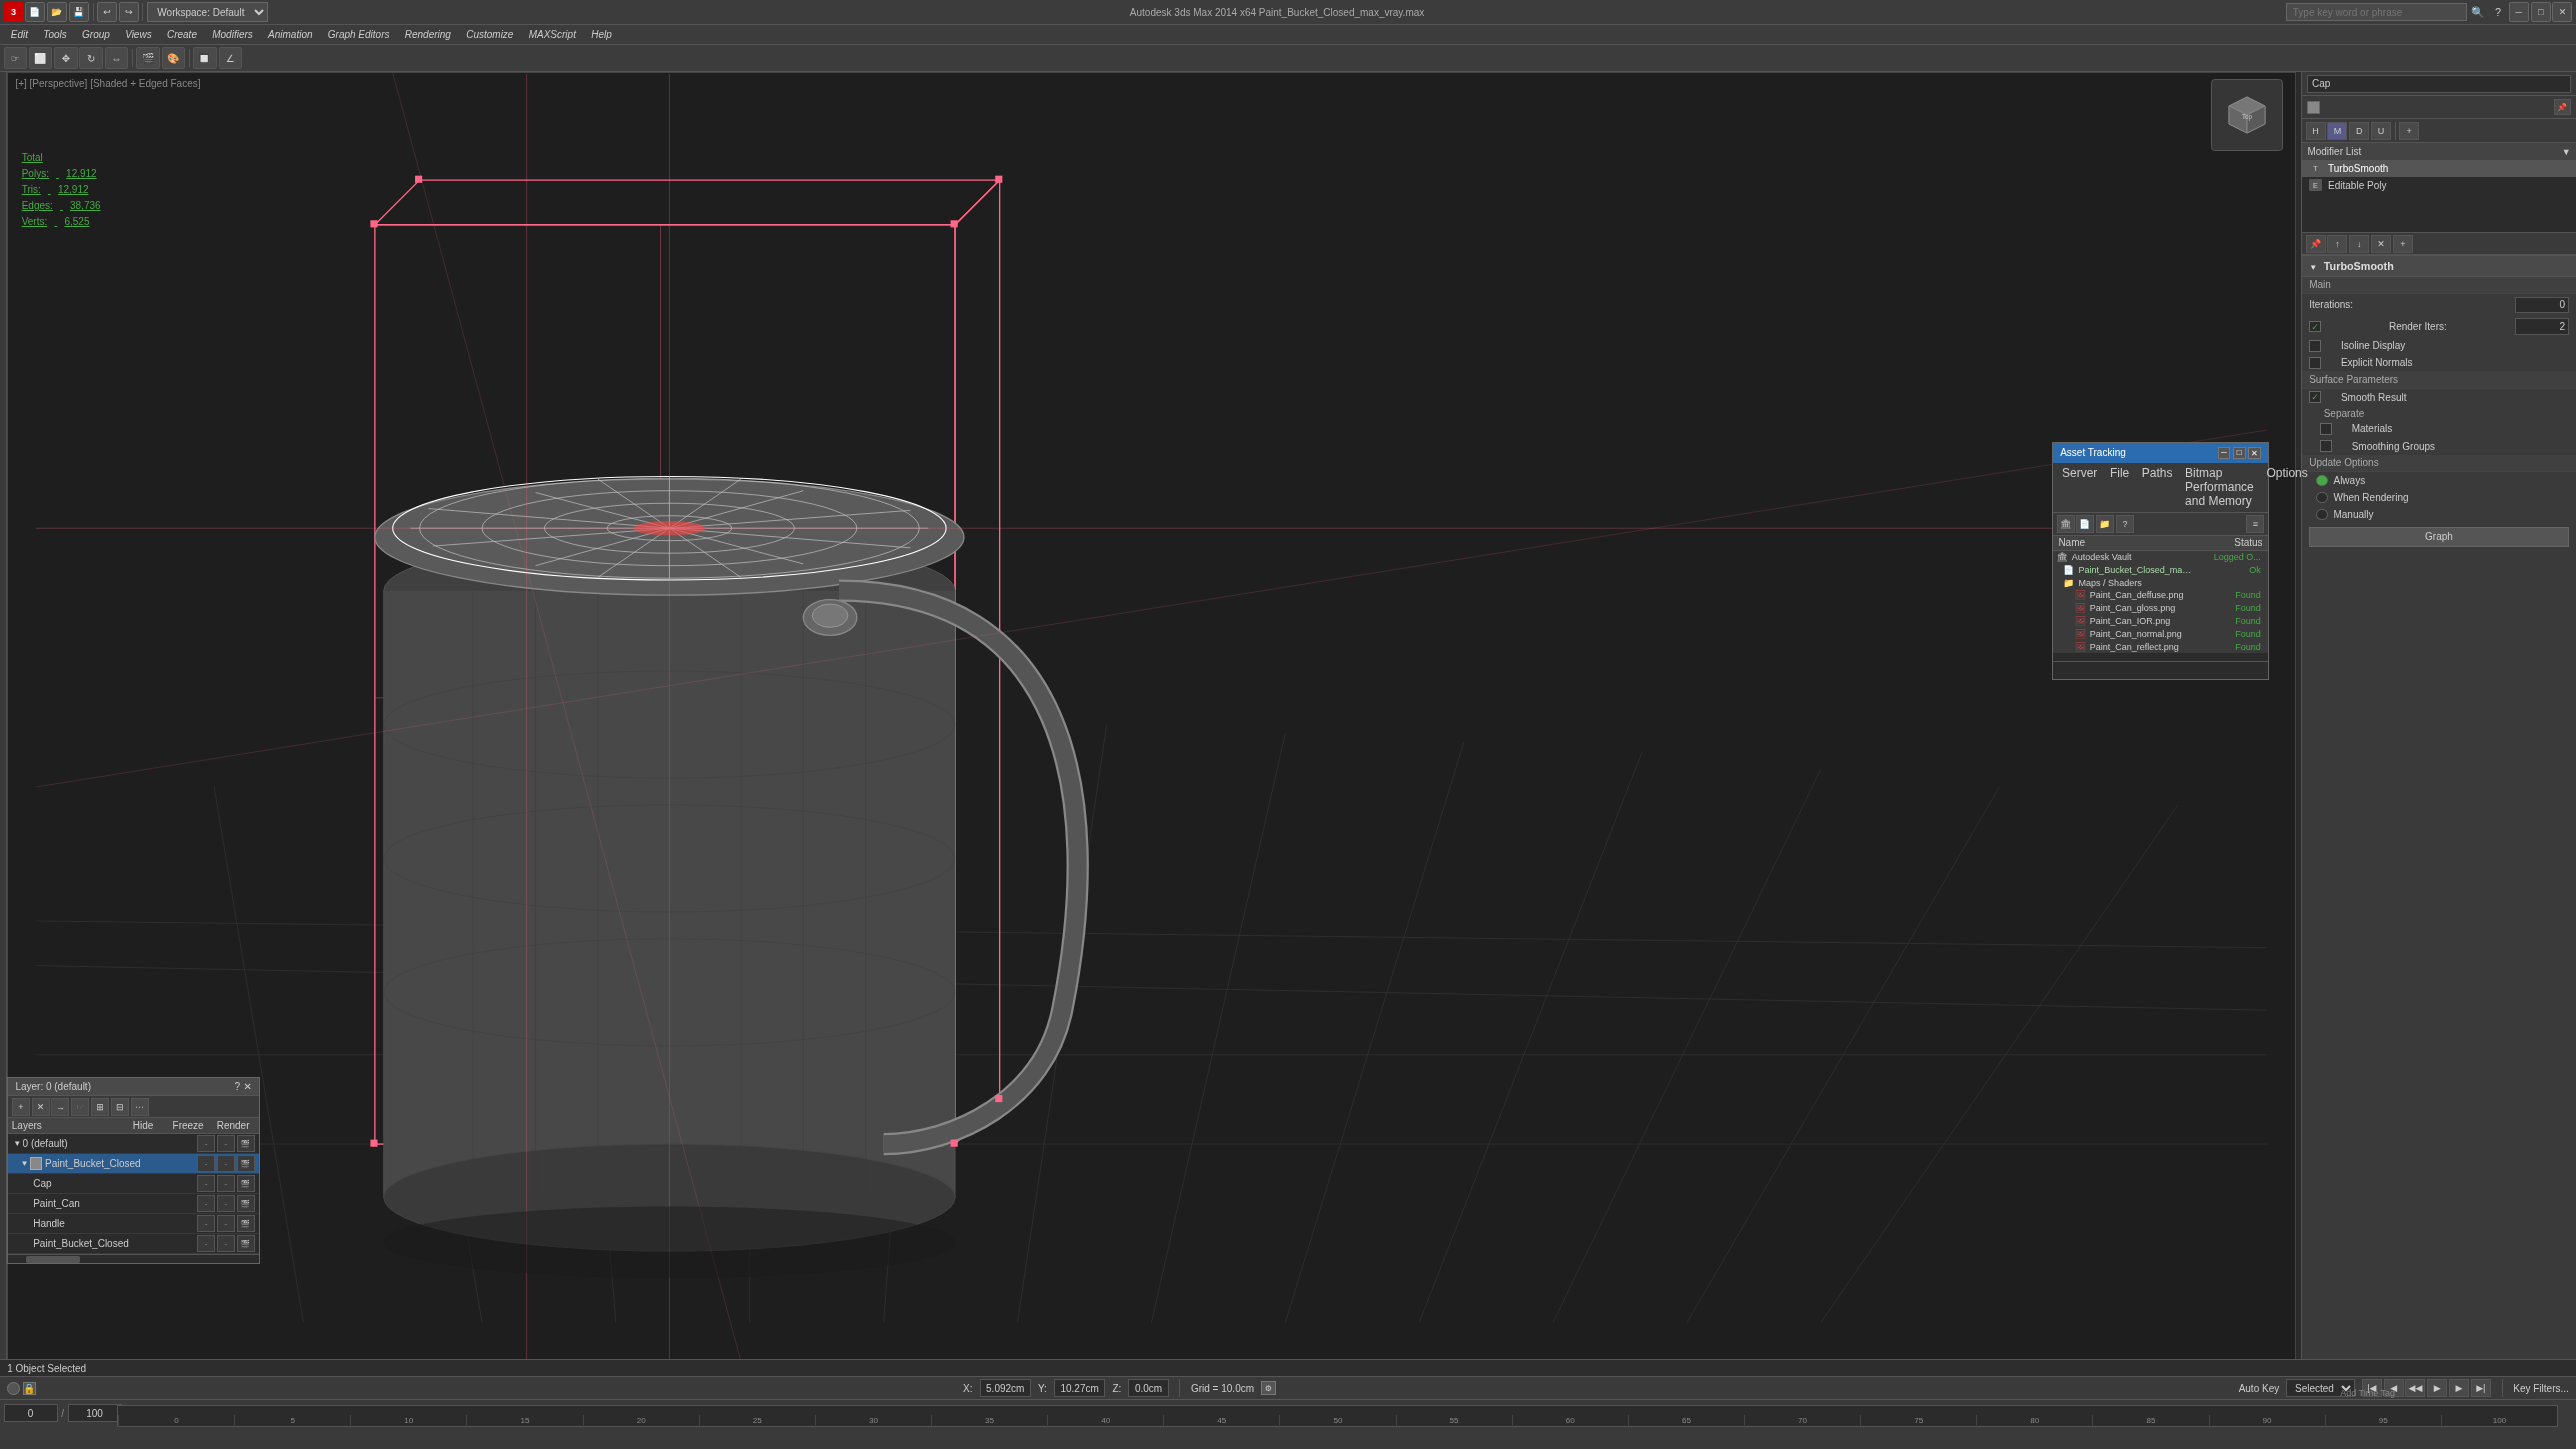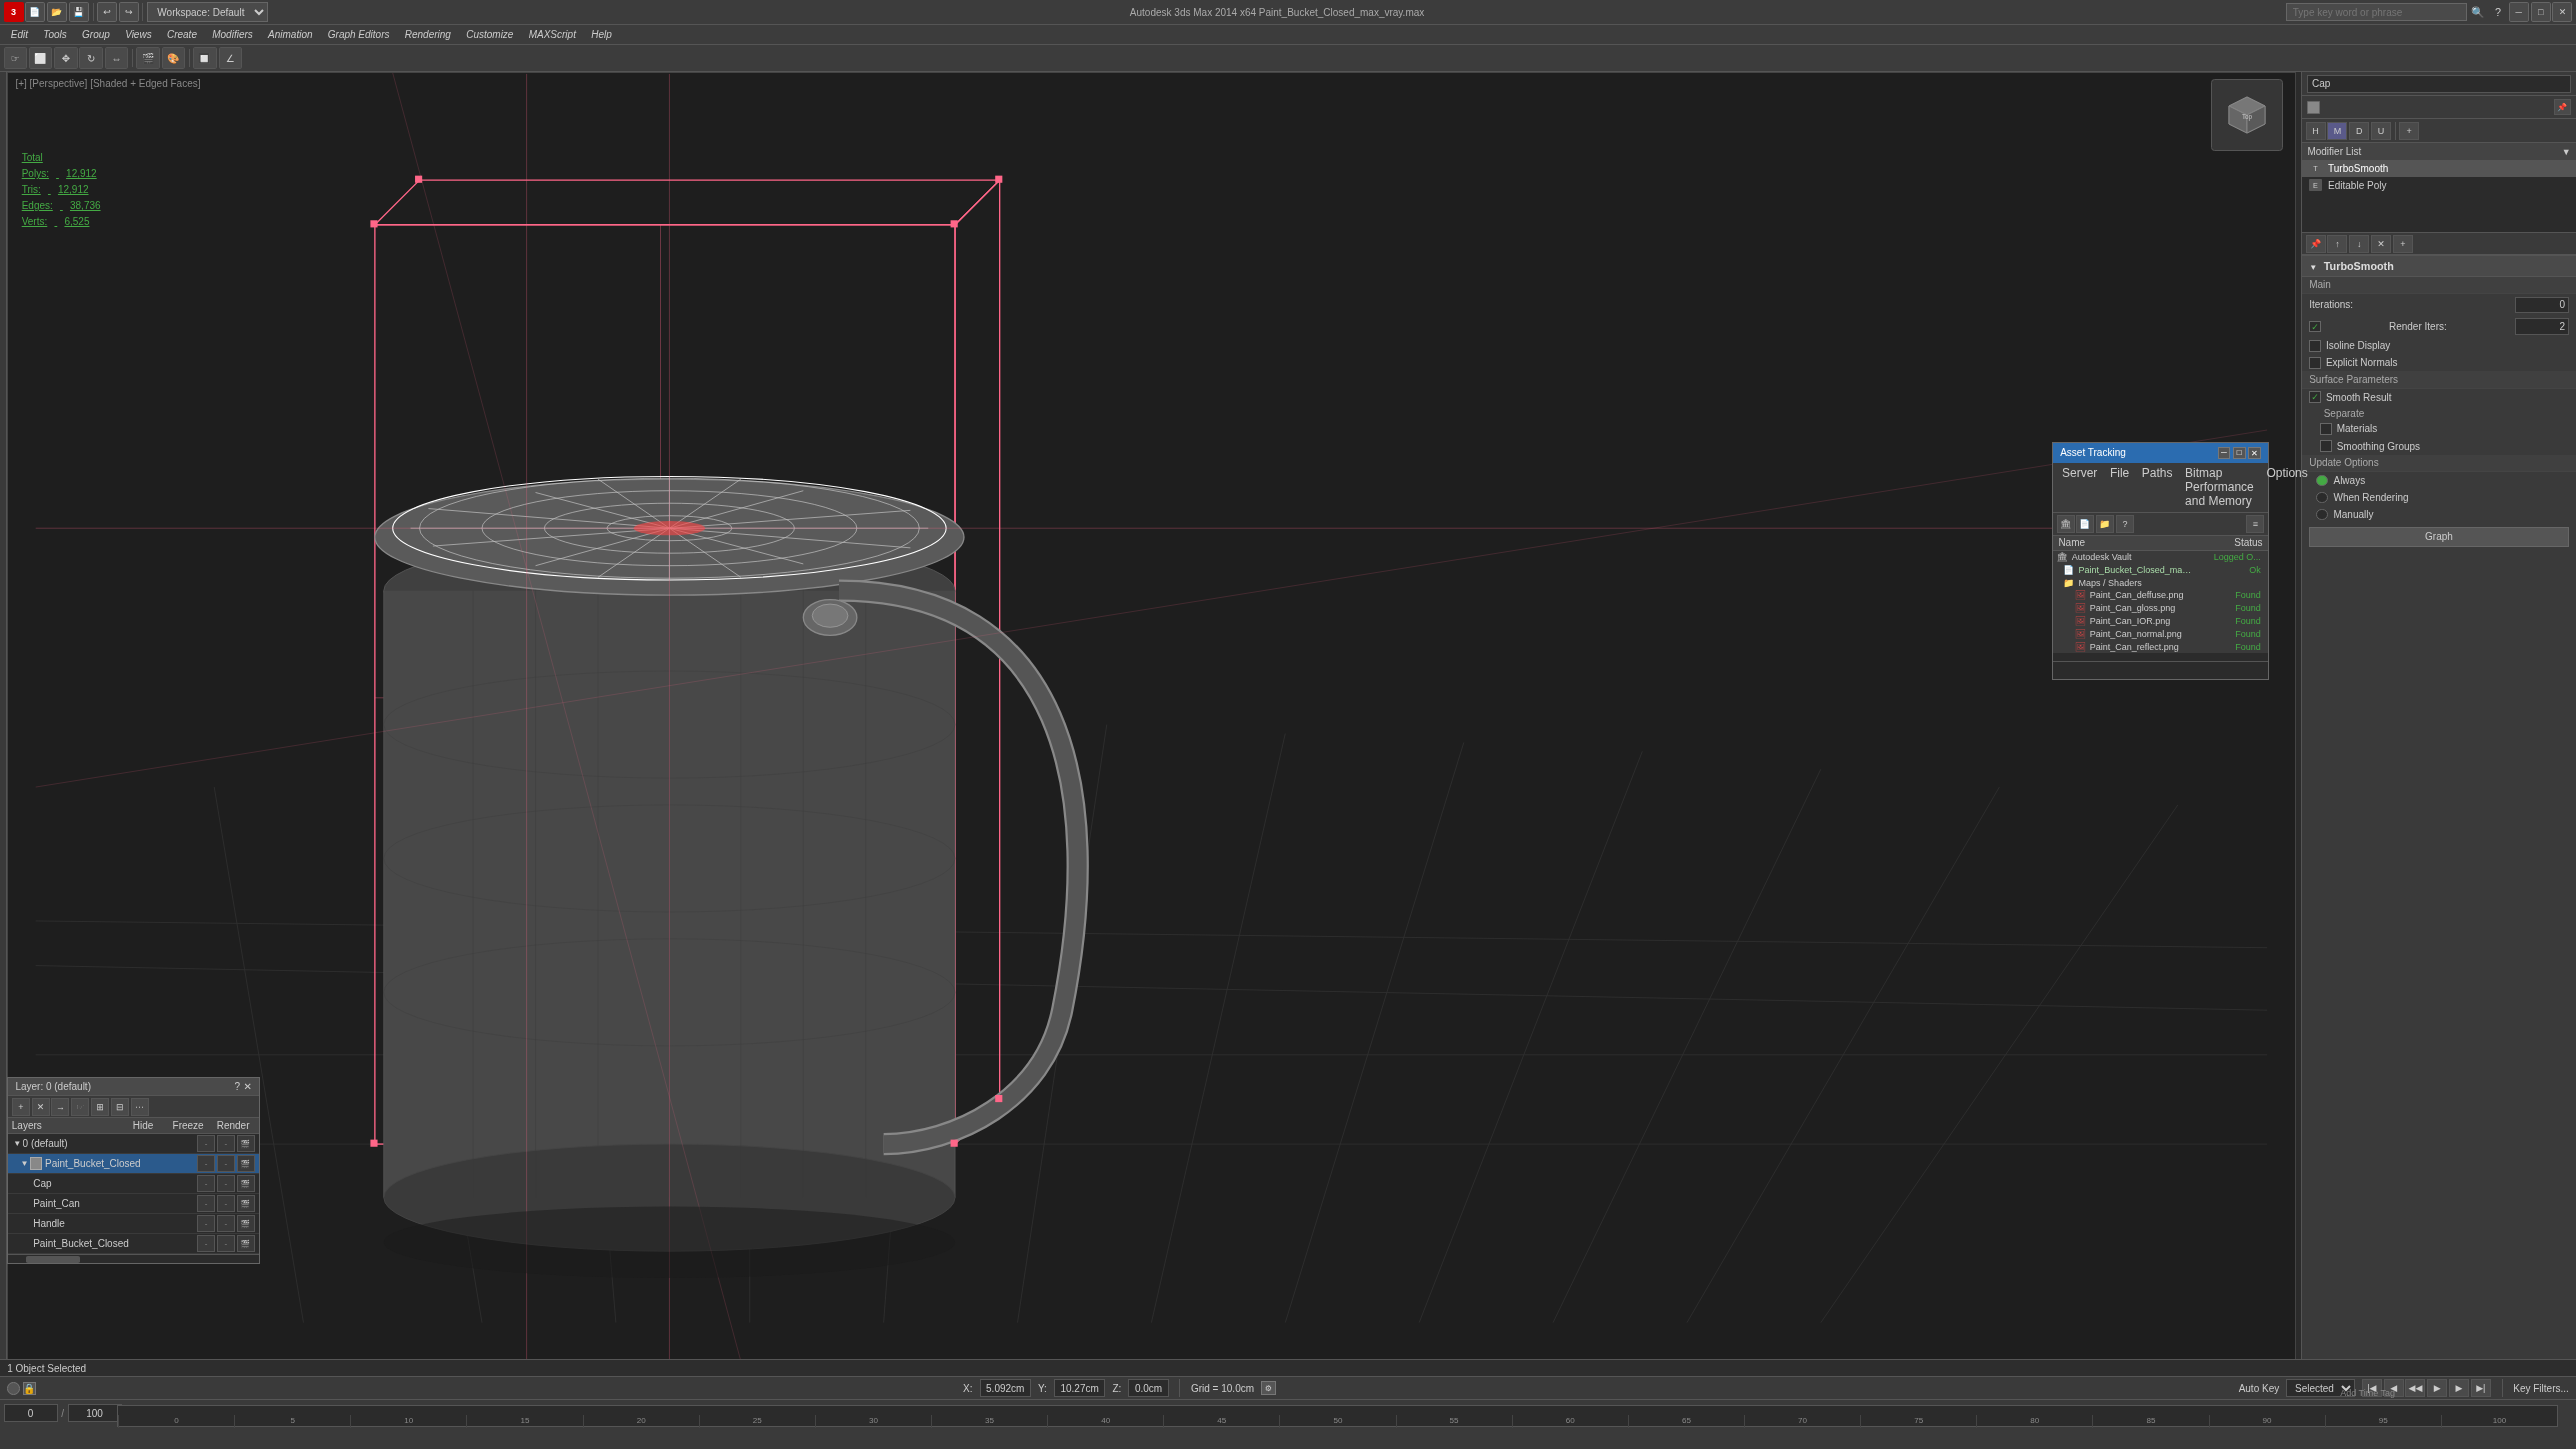--- a/index.html
+++ b/index.html
@@ -37,21 +37,21 @@
     #modifier-name-input { flex: 1; background: #2b2b2b; border: 0.9px solid #555; color: #ccc; padding: 1.8px 3.6px; font-size: 10px; height: 18px; }
     #modifier-list-label { font-size: 10px; color: #ccc; padding: 2.7px 5.4px; background: #444; border-bottom: 0.9px solid #555; display: flex; align-items: center; justify-content: space-between; }
     .modifier-item { padding: 1.8px 7.2px; font-size: 10px; color: #ccc; display: flex; align-items: center; gap: 3.6px; }
     .modifier-item.active { background: #555; color: white; }
 
     
     .panel-section { border-top: 0.9px solid #555; }
     .panel-row { padding: 2.7px 7.2px; display: flex; align-items: center; justify-content: space-between; font-size: 10px; }
     .panel-label { color: #ccc; }
     .panel-input { width: 54px; height: 16.3px; background: #2b2b2b; border: 0.9px solid #555; color: #ccc; padding: 0 2.7px; font-size: 10px; text-align: right; }
-    .checkbox-row { padding: 2.7px 7.2px; display: flex; align-items: center; gap: 5px; font-size: 10px; color: #ccc; }
+    .checkbox-row { padding: 2.7px 7.2px; display: flex; align-items: center; gap: 20px; font-size: 10px; color: #ccc; }
     .cb { width: 11.7px; height: 11.7px; background: #2b2b2b; border: 0.9px solid #666; display: inline-block; flex-shrink: 0; }
     .cb.checked::after { content: '✓'; font-size: 9px; color: #44aa44; display: flex; align-items: center; justify-content: center; }
     .radio-row { padding: 2.7px 14.4px; display: flex; align-items: center; gap: 5.4px; font-size: 10px; color: #ccc; }
     .rb { width: 11.7px; height: 11.7px; background: #2b2b2b; border: 0.9px solid #666; border-radius: 50%; display: inline-block; flex-shrink: 0; }
     .rb.checked { background: #44aa44; }
     .section-indent { padding-left: 18px; }
     .update-btn { margin: 3.6px 7.2px; width: calc(100% - 14.4px); height: 20px; background: #555; border: 0.9px solid #666; color: #ccc; cursor: pointer; font-size: 10px; }
 
     
     #nav-cube { position: absolute; top: 81px; right: 289px; width: 72px; height: 72px; background: rgba(60,60,60,0.8); border: 0.9px solid #555; border-radius: 3.6px; display: flex; align-items: center; justify-content: center; }

